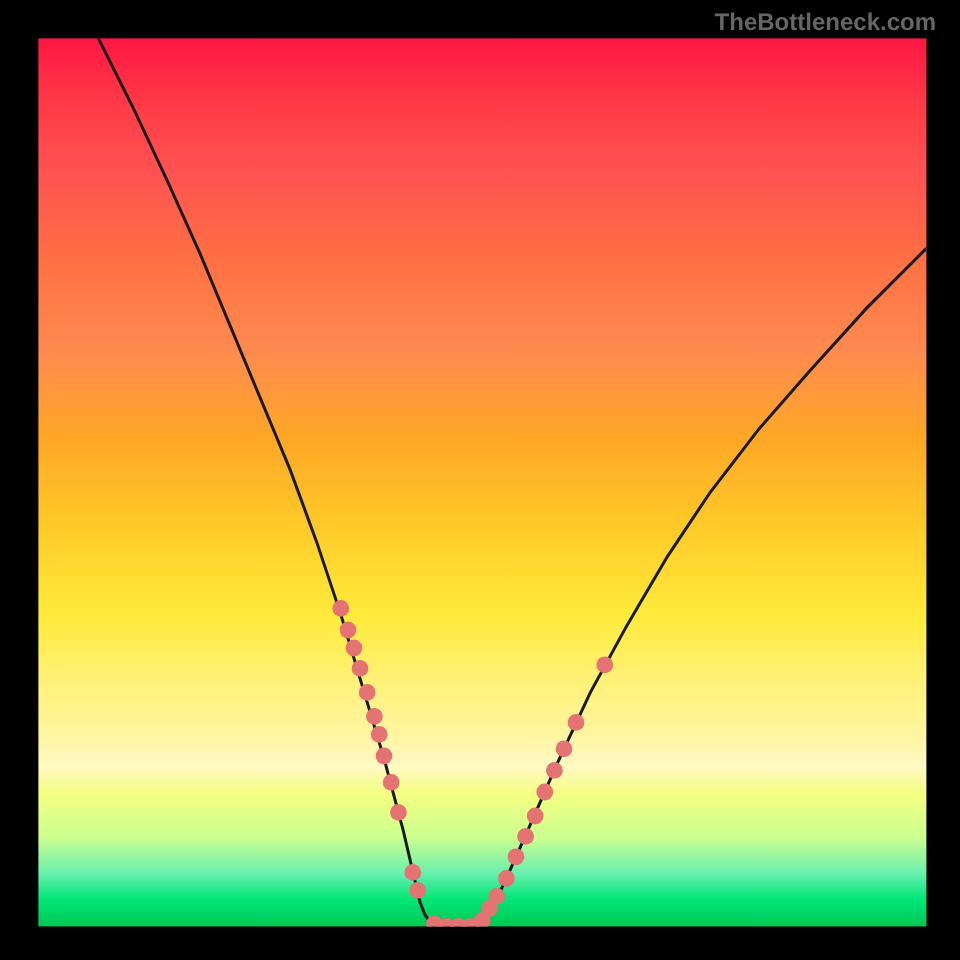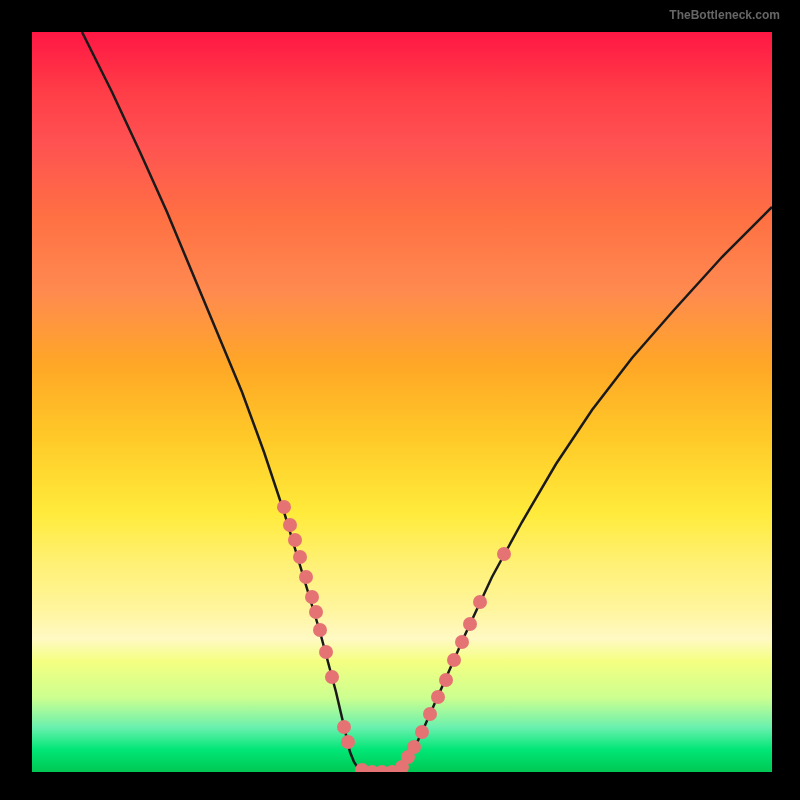--- a/index.html
+++ b/index.html
@@ -14,21 +14,21 @@
       background: #000;
       position: relative;
       font-family: Arial, sans-serif;
     }
     
     .watermark {
       position: absolute;
       top: 8px;
       right: 20px;
       color: #666;
-      font-size: 12px;
+      font-size: 20px;
       font-weight: bold;
       z-index: 10;
     }
     
     .chart-area {
       position: absolute;
       top: 32px;
       left: 32px;
       width: 740px;
       height: 740px;

